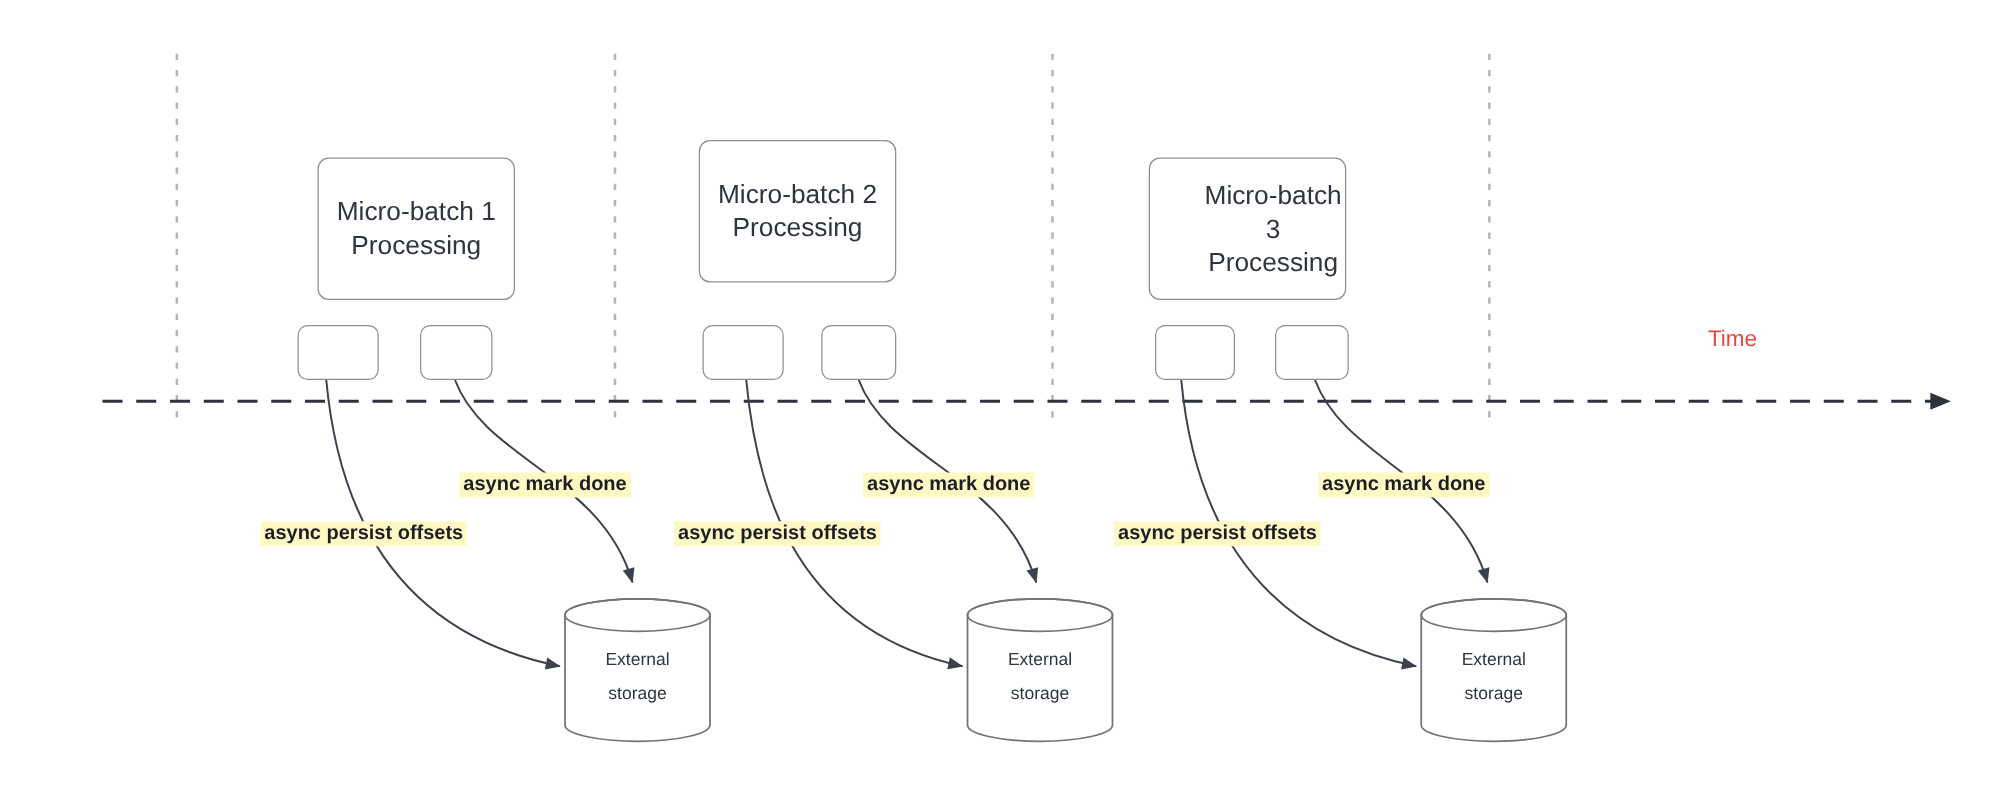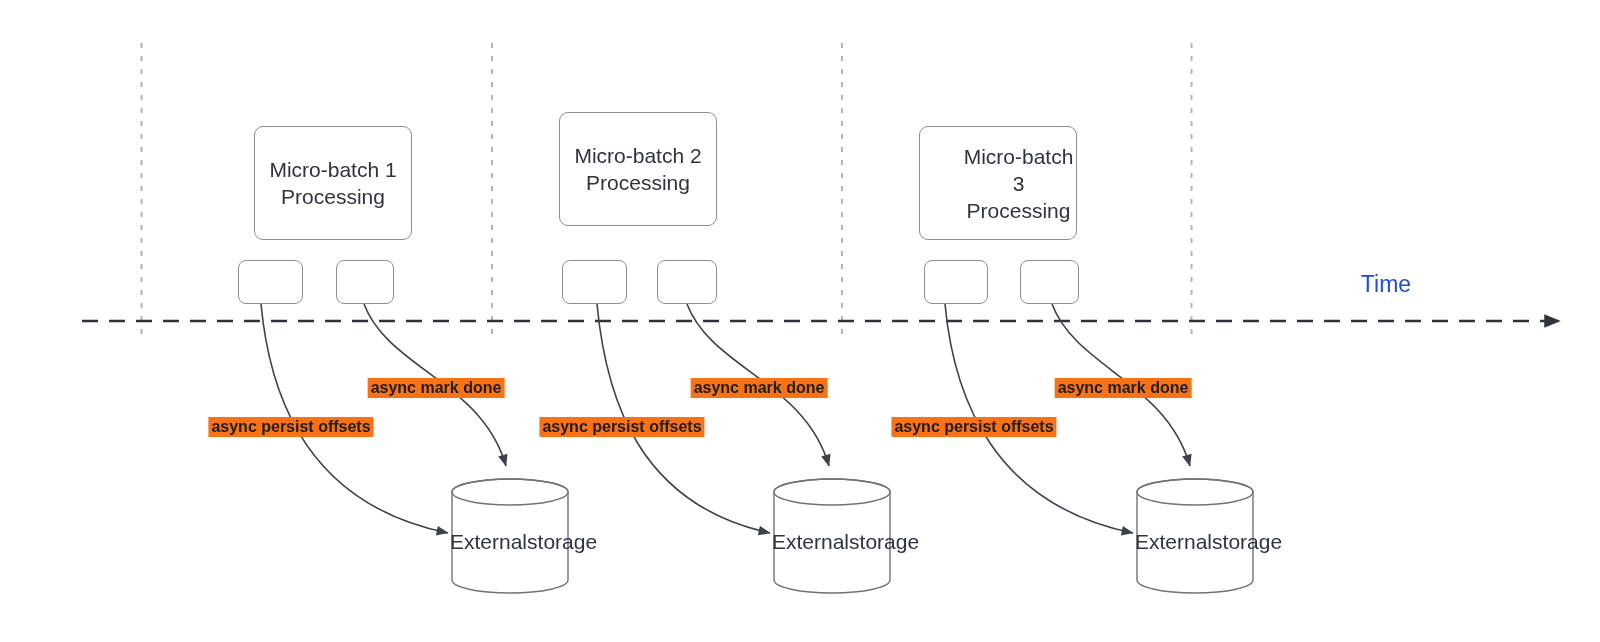--- a/index.html
+++ b/index.html
@@ -34,44 +34,44 @@
 
   .cylinder {
     position: absolute;
     top: 477px;
     width: 120px; height: 118px;
   }
   .cylinder svg { position: absolute; left: 0; top: 0; }
   .cylinder .cyl-label {
     position: absolute; left: 0; top: 14px;
     width: 100%; height: 100px;
-    display: flex; 
-    align-items: center; justify-content: flex-start;
+    display: flex; flex-direction: column;
+    align-items: center; justify-content: center;
     text-align: center;
-    font-size: 21px; line-height: 27px;
+    font-size: 14px; line-height: 27px;
     color: #2e3440;
   }
 
   .edge-label {
     position: absolute;
     transform: translate(-50%, -50%);
-    background: #f97316;
+    background: #fef9c3;
     padding: 1px 3px;
     font-size: 16px;
     font-weight: bold;
     color: #1c1e24;
     white-space: nowrap;
   }
 
   .time-label {
     position: absolute;
-    left: 1386px; top: 284px;
+    left: 1386px; top: 271px;
     transform: translate(-50%, -50%);
-    font-size: 23px;
-    color: #1d4ed8;
+    font-size: 18px;
+    color: #ef4444;
     white-space: nowrap;
   }
 </style>
 </head>
 <body>
 
 <svg id="edge-layer" width="1600" height="642" viewBox="0 0 1600 642" xmlns="http://www.w3.org/2000/svg">
   <defs>
     <marker id="arrowTip" viewBox="0 0 12 10" refX="11" refY="5" markerWidth="13" markerHeight="11" orient="auto" markerUnits="userSpaceOnUse">
       <path d="M0.5,0.5 L11.5,5 L0.5,9.5 Z" fill="#3c414d"></path>

